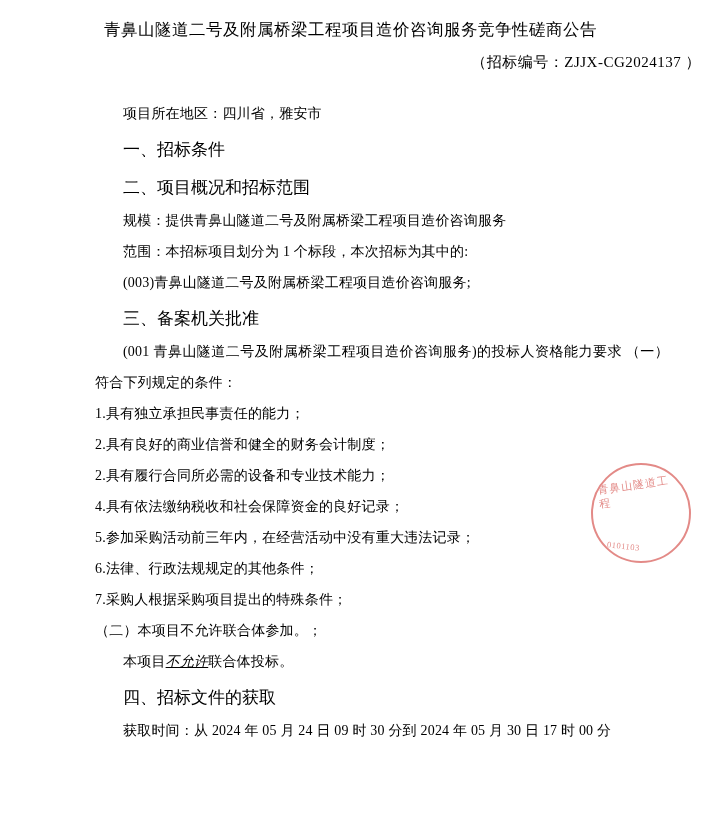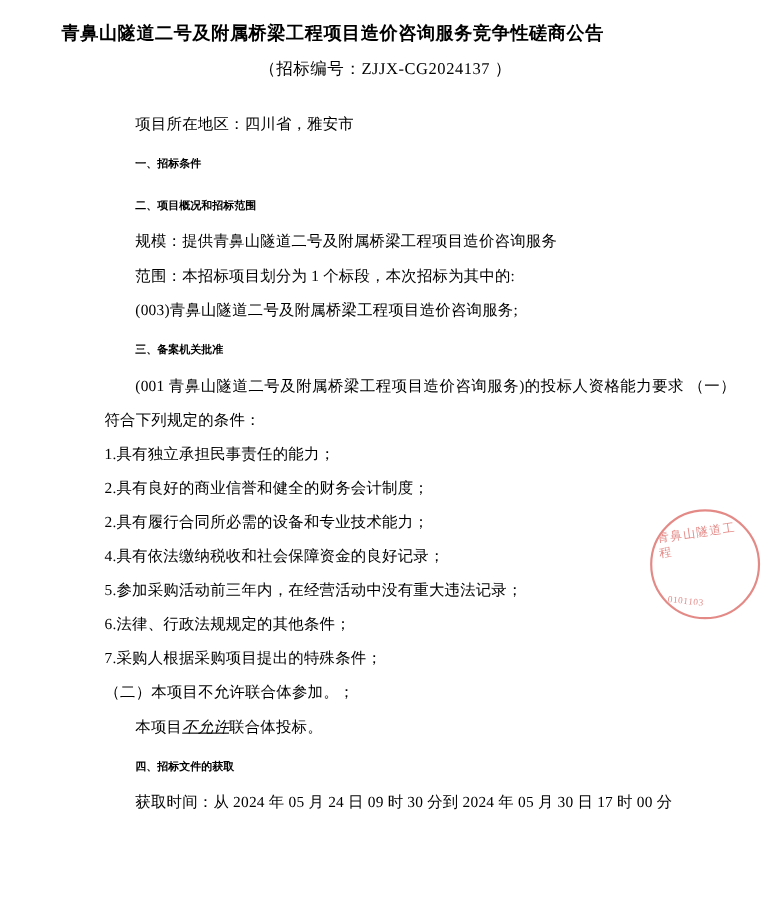--- a/index.html
+++ b/index.html
@@ -16,49 +16,50 @@
     color: #000000;
   }
   .page {
     position: relative;
     width: 701px;
     height: 837px;
     padding: 0;
     box-sizing: border-box;
   }
   .doc-title {
+    text-align: center;
     font-size: 16.5px;
-    font-weight: bold;
+    font-weight: normal;
     letter-spacing: 0.5px;
     margin: 18px 0 0 0;
-    padding: 0 56px;
+    padding: 0 40px;
     line-height: 1.5;
   }
   .doc-subtitle {
-    text-align: center;
+    text-align: right;
     font-size: 15px;
     margin: 10px 0 0 0;
     letter-spacing: 0.5px;
   }
   .body-wrap {
     padding: 0 32px 0 95px;
     margin-top: 26px;
   }
   p {
     margin: 0 0 0 0;
     font-size: 14px;
     line-height: 31px;
     letter-spacing: 0.2px;
   }
   .indent {
     text-indent: 28px;
   }
   .section-head {
-    font-size: 10px;
-    font-weight: bold;
+    font-size: 17px;
+    font-weight: normal;
     text-indent: 28px;
     line-height: 34px;
     margin-top: 4px;
   }
   .justify {
     text-align: justify;
     text-justify: inter-ideograph;
   }
   .para-block {
     margin-top: 2px;

